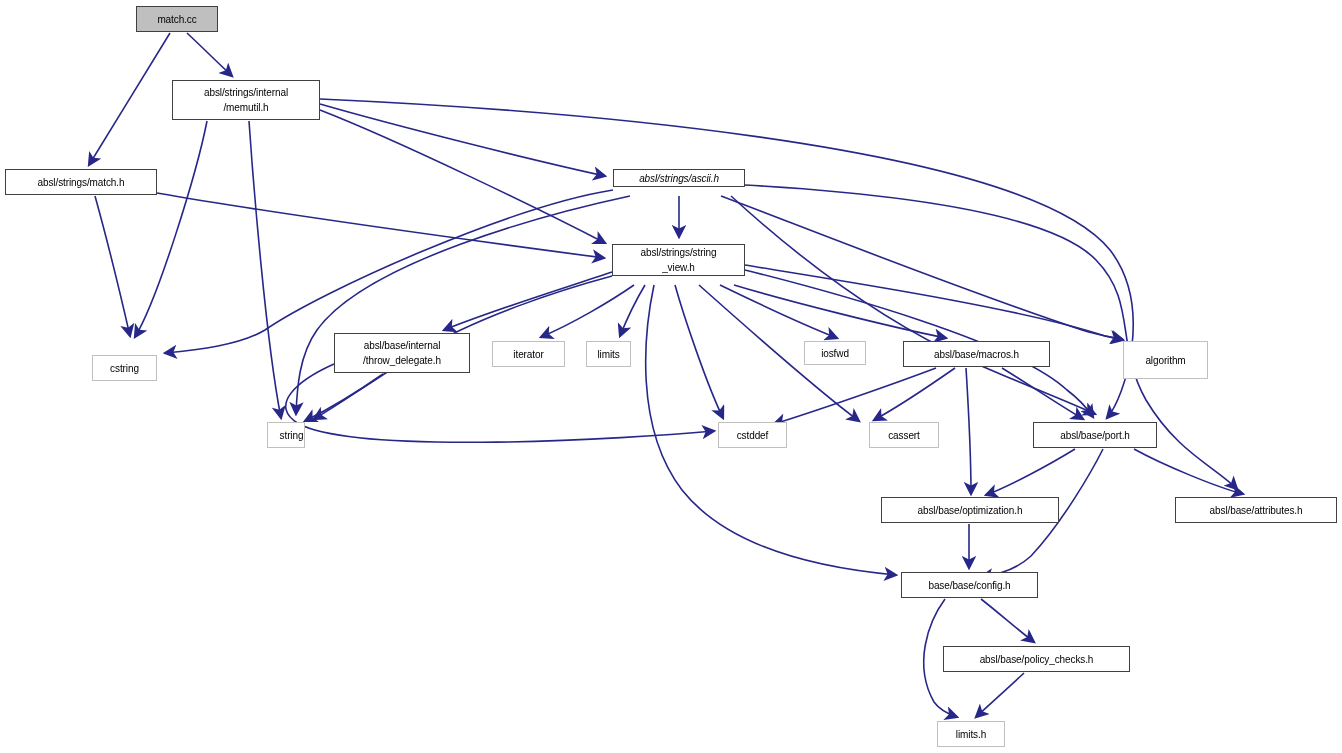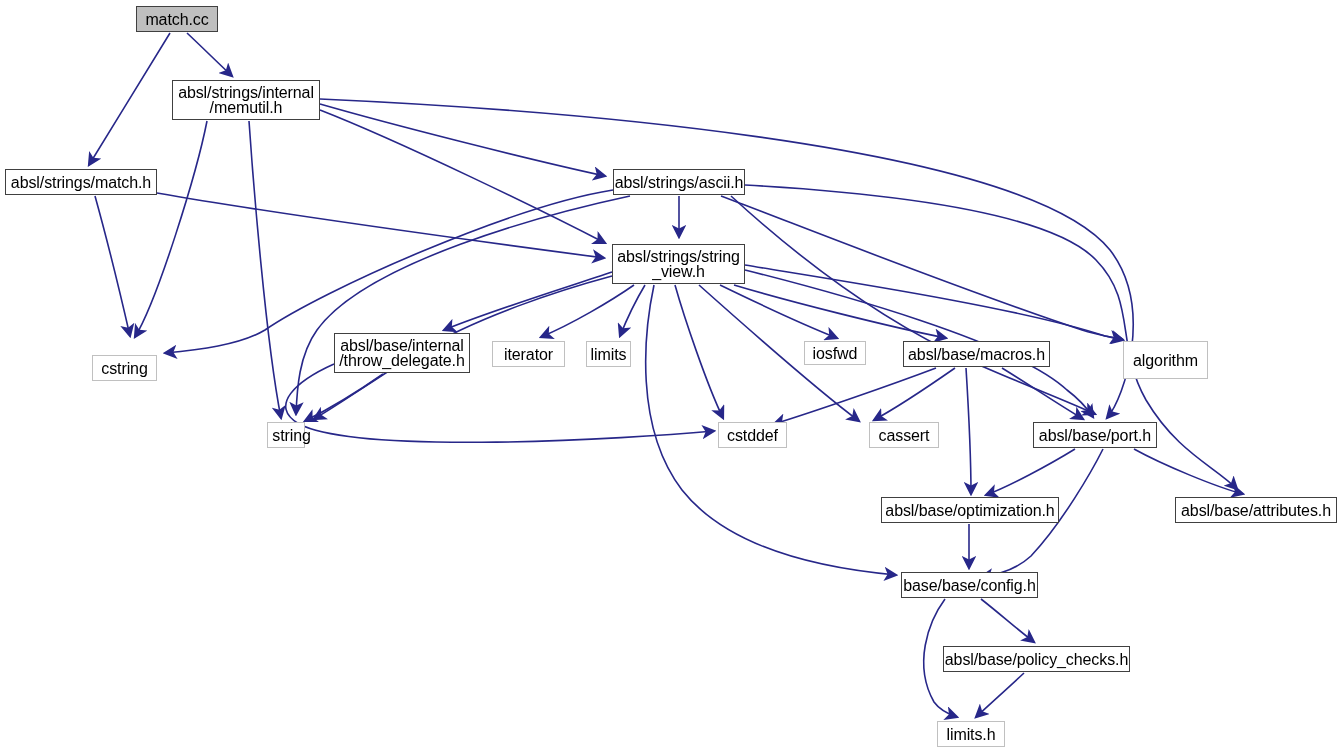--- a/index.html
+++ b/index.html
@@ -29,21 +29,21 @@
     position: absolute;
     box-sizing: border-box;
     display: flex;
     align-items: center;
     justify-content: center;
     text-align: center;
     background: #ffffff;
     border: 1px solid #c0c0c0;
     color: #000000;
     font-family: "Liberation Sans", sans-serif;
-    font-size: 16px;
+    font-size: 10px;
     line-height: 15px;
     white-space: pre-line;
     letter-spacing: -0.1px;
     z-index: 5;
   }
   .node.thick {
     border: 1.6px solid #404040;
   }
   .node.root {
     background: #bfbfbf;
@@ -105,22 +105,22 @@
         <path d="M981,599 C999,613 1018,630 1034,642" class="edge" marker-end="url(#arrow)"></path>
         <path d="M945,599 C928,622 913,665 934,702 C939,709 948,714 957,717" class="edge" marker-end="url(#arrow)"></path>
         <path d="M1024,673 C1009,687 990,704 976,717" class="edge" marker-end="url(#arrow)"></path>
       </g>
   </svg>
   <div id="nodes-layer">
       <div class="node root" style="left: 136px; top: 6px; width: 82px; height: 26px;">match.cc</div>
       <div class="node thick" style="left: 172px; top: 80px; width: 148px; height: 40px;">absl/strings/internal
 /memutil.h</div>
       <div class="node thick" style="left: 5px; top: 169px; width: 152px; height: 26px;">absl/strings/match.h</div>
-      <div class="node thick" style="left: 613px; top: 169px; width: 132px; height: 26px;">absl/strings/ascii.h</div>
-      <div class="node thick" style="left: 612px; top: 244px; width: 133px; height: 40px;">absl/strings/string
+      <div class="node thick" style="left: 613px; top: 169px; width: 132px; height: 18px; font-style: italic;">absl/strings/ascii.h</div>
+      <div class="node thick" style="left: 612px; top: 244px; width: 133px; height: 32px;">absl/strings/string
 _view.h</div>
       <div class="node" style="left: 92px; top: 341px; width: 65px; height: 26px; margin-top: 14px;">cstring</div>
       <div class="node thick" style="left: 334px; top: 333px; width: 136px; height: 40px;">absl/base/internal
 /throw_delegate.h</div>
       <div class="node" style="left: 492px; top: 341px; width: 73px; height: 26px;">iterator</div>
       <div class="node" style="left: 586px; top: 341px; width: 45px; height: 26px;">limits</div>
       <div class="node" style="left: 804px; top: 341px; width: 62px; height: 24px;">iosfwd</div>
       <div class="node thick" style="left: 903px; top: 341px; width: 147px; height: 26px;">absl/base/macros.h</div>
       <div class="node" style="left: 1123px; top: 341px; width: 85px; height: 38px;">algorithm</div>
       <div class="node" style="left: 267px; top: 422px; width: 38px; height: 26px; padding-left: 11px;">string</div>

